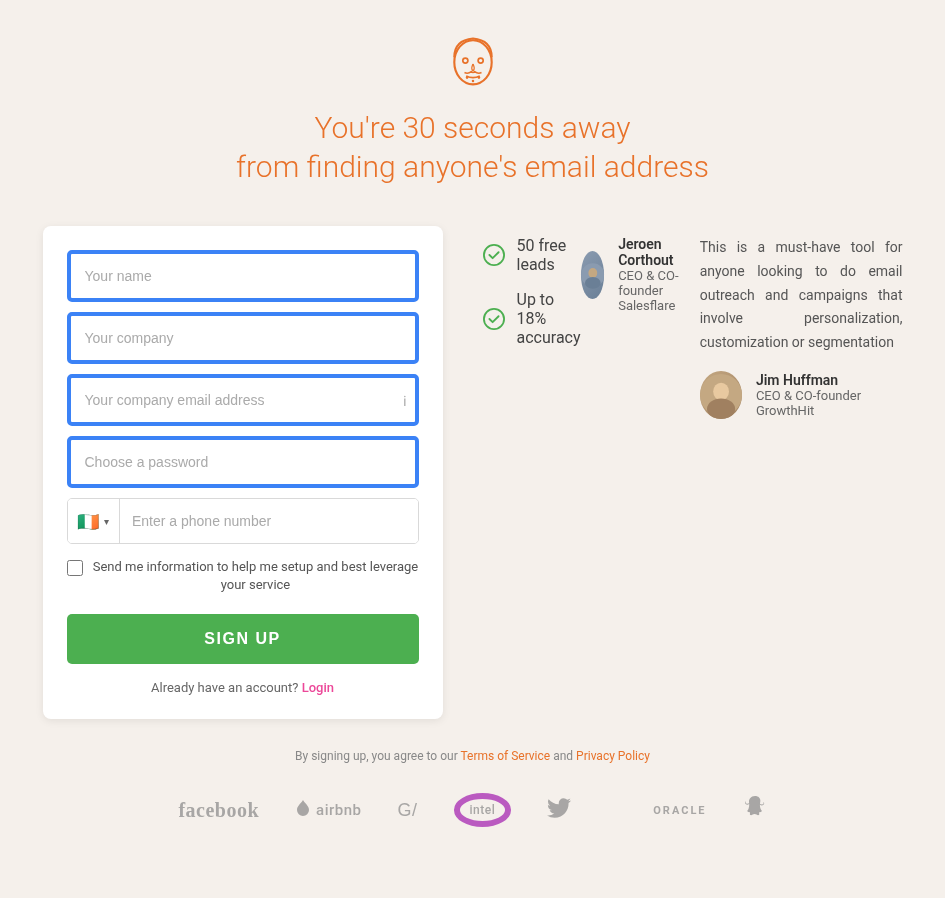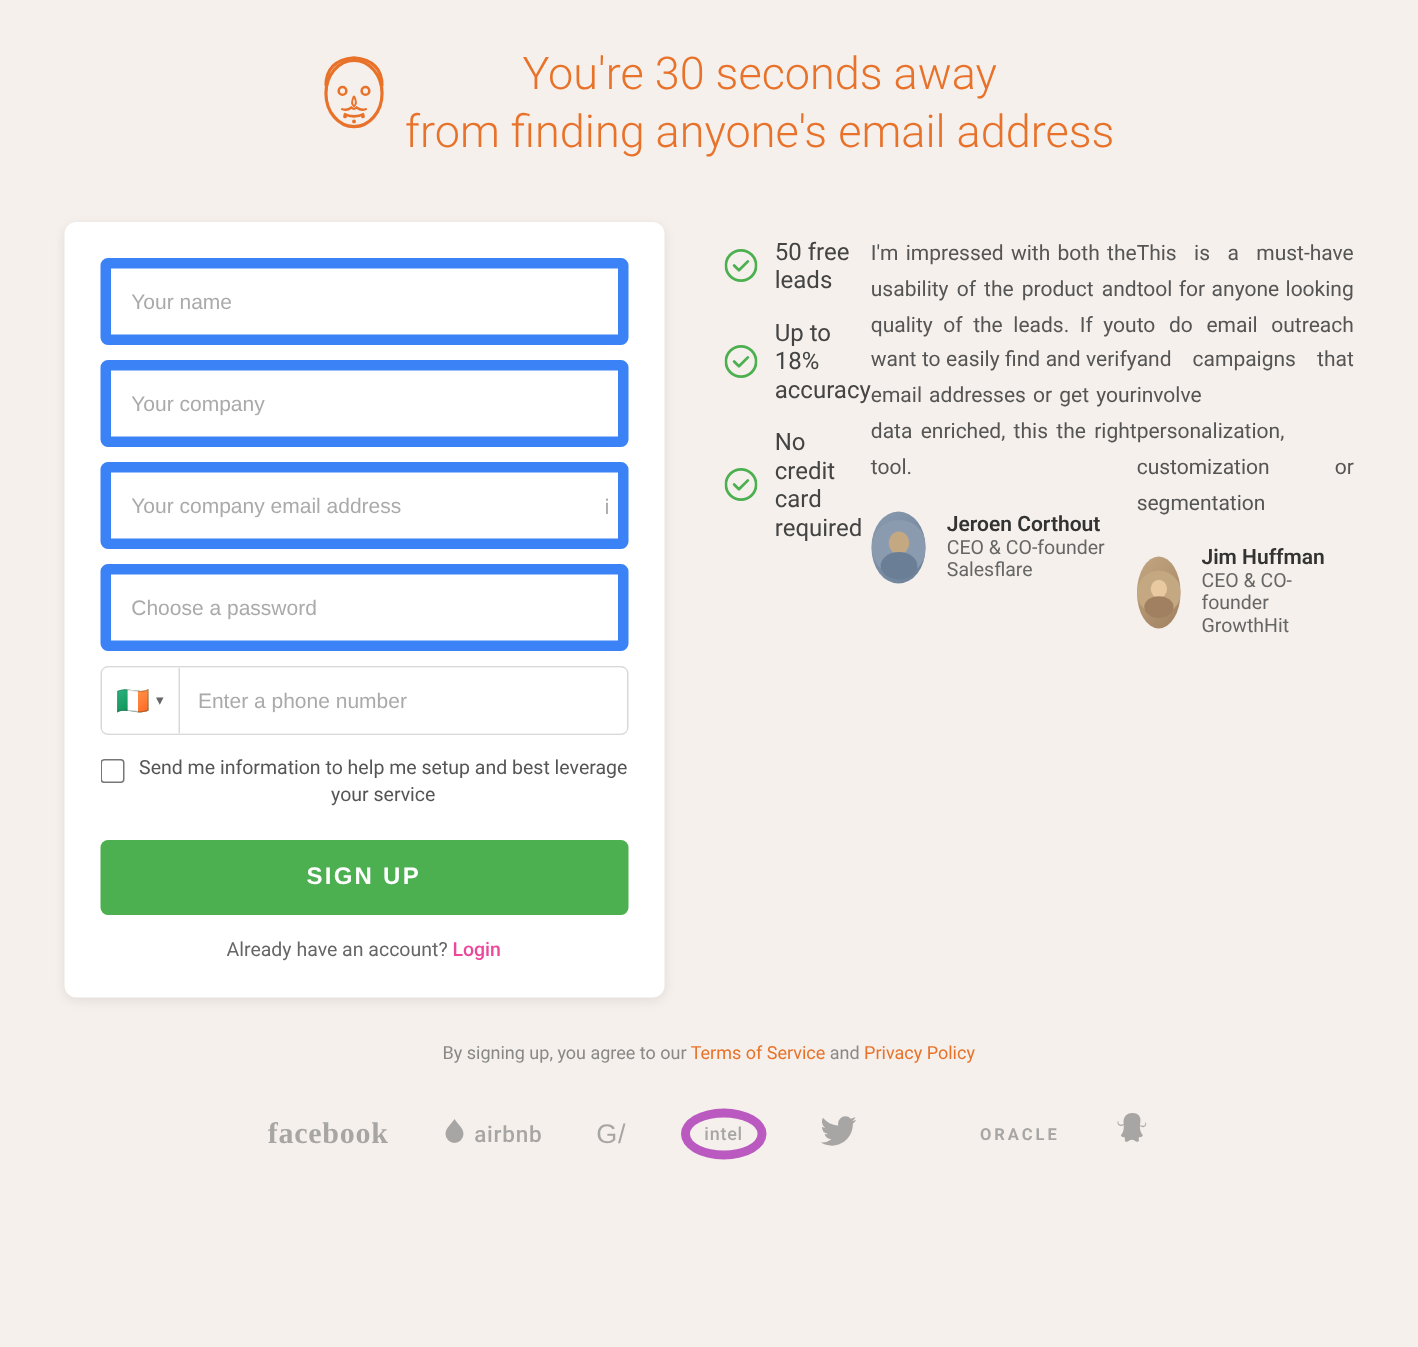--- a/index.html
+++ b/index.html
@@ -13,21 +13,21 @@
     .page-wrapper {
       display: flex;
       flex-direction: column;
       align-items: center;
       padding: 30px 20px 40px;
     }
 
     
     .logo-area {
       display: flex;
-      flex-direction: row;
+      flex-direction: column;
       align-items: center;
       margin-bottom: 20px;
     }
 
     .logo-icon {
       width: 68px;
       height: 68px;
       margin-bottom: 10px;
     }
 
@@ -52,21 +52,21 @@
       background: #fff;
       border-radius: 8px;
       padding: 24px;
       width: 400px;
       flex-shrink: 0;
       box-shadow: 0 2px 8px rgba(0,0,0,0.08);
     }
 
     .form-input {
       width: 100%;
-      border: 7px solid #3b82f6;
+      border: 4px solid #3b82f6;
       border-radius: 5px;
       padding: 14px 14px;
       font-size: 14px;
       color: #4c1d95;
       margin-bottom: 10px;
       outline: none;
       background: #fff;
     }
 
     .form-input::placeholder {
@@ -426,33 +426,25 @@
           </svg>
           <span class="benefit-text">50 free leads</span>
         </div>
         <div class="benefit-item">
           <svg class="check-icon" viewBox="0 0 24 24" fill="none" xmlns="http://www.w3.org/2000/svg">
             <circle cx="12" cy="12" r="11" stroke="#4caf50" stroke-width="2"></circle>
             <path d="M7 12l3.5 3.5L17 9" stroke="#4caf50" stroke-width="2" stroke-linecap="round" stroke-linejoin="round"></path>
           </svg>
           <span class="benefit-text">Up to 18% accuracy</span>
         </div>
-        <div class="benefit-item">
-          <svg class="check-icon" viewBox="0 0 24 24" fill="none" xmlns="http://www.w3.org/2000/svg">
-            <circle cx="12" cy="12" r="11" stroke="#4caf50" stroke-width="2"></circle>
-            <path d="M7 12l3.5 3.5L17 9" stroke="#4caf50" stroke-width="2" stroke-linecap="round" stroke-linejoin="round"></path>
-          </svg>
-          <span class="benefit-text">No credit card required</span>
-        </div>
       </div>
 
       <hr class="divider">
 
       <div class="testimonial">
-        <p class="testimonial-text">I'm impressed with both the usability of the product and quality of the leads. If you want to easily find and verify email addresses or get your data enriched, this the right tool.</p>
         <div class="testimonial-author">
           <div class="avatar-circle avatar-jeroen">
             <svg viewBox="0 0 48 48" xmlns="http://www.w3.org/2000/svg" width="48" height="48">
               <circle cx="24" cy="24" r="24" fill="#8a9bb0"></circle>
               <ellipse cx="24" cy="20" rx="9" ry="10" fill="#c4a882"></ellipse>
               <ellipse cx="24" cy="40" rx="16" ry="12" fill="#6a7f96"></ellipse>
             </svg>
           </div>
           <div class="author-info">
             <span class="author-name">Jeroen Corthout</span>

